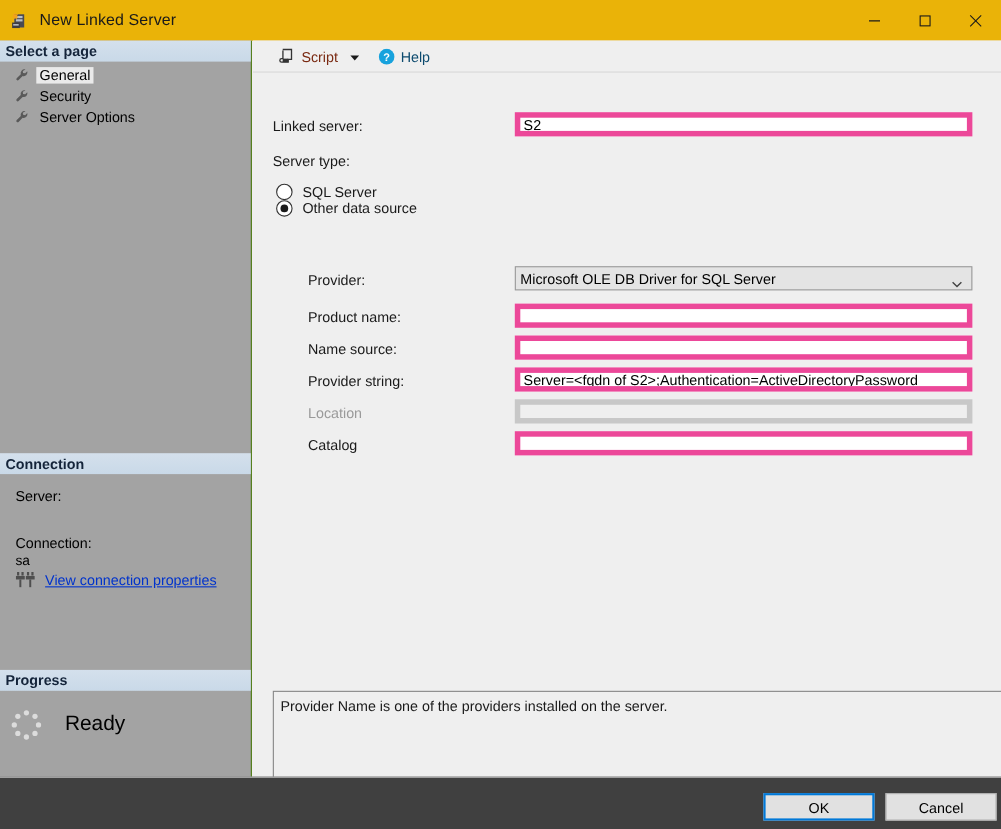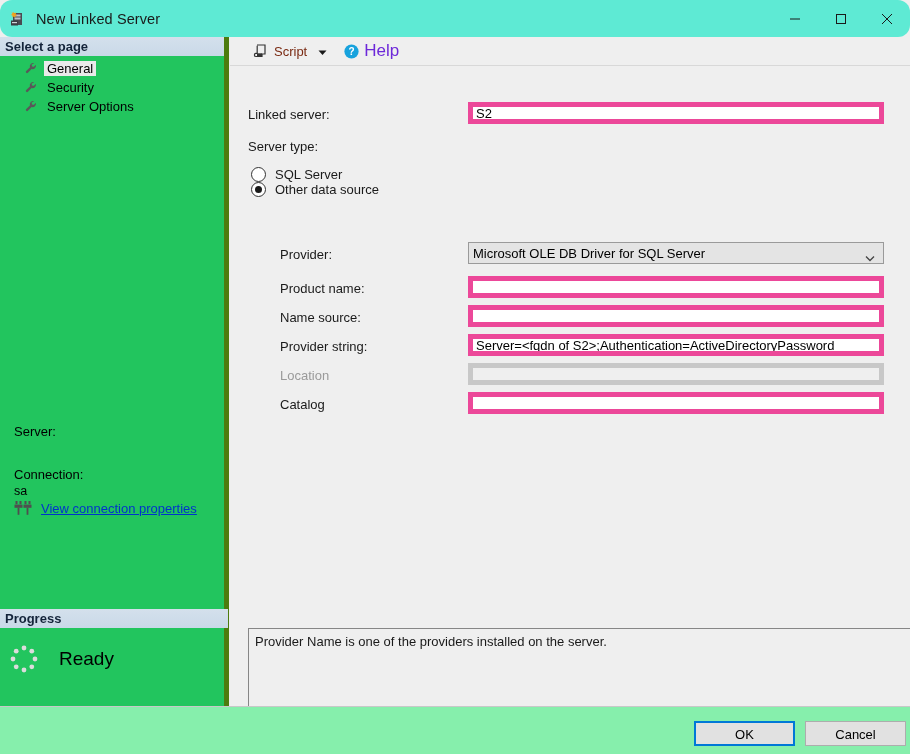--- a/index.html
+++ b/index.html
@@ -13,25 +13,24 @@
     font-family: "Liberation Sans", sans-serif;
     font-size: 13px;
     color: #000;
     overflow: hidden;
     position: relative;
   }
 
   
   .titlebar {
     height: 37px;
-    background: #5eead4;
+    background: #eab308;
     display: flex;
     align-items: center;
     position: relative;
-    border-radius: 12px;
   }
   .title-icon {
     width: 16px;
     height: 16px;
     margin-left: 9px;
     margin-right: 11px;
     position: relative;
     flex: 0 0 auto;
   }
   .title-text {
@@ -64,41 +63,41 @@
     height: 717px;
   }
 
   
   .sidebar {
     position: absolute;
     left: 0;
     top: 0;
     width: 229px;
     height: 672px;
-    background: #22c55e;
-    border-right: 5px solid #4d7c0f;
+    background: #a3a3a3;
+    border-right: 1px solid #4d7c0f;
     box-sizing: border-box;
   }
   .panel-header {
     height: 19px;
     background: #cddcea;
     background: linear-gradient(to bottom, #d4e0ec 0%, #c9d9e8 100%);
     font-weight: bold;
     font-size: 13px;
     color: #14243a;
     padding: 1px 0 0 5px;
     box-sizing: border-box;
     line-height: 18px;
   }
   .page-list { padding-top: 3px; }
   .page-item {
     height: 19px;
     display: flex;
     align-items: center;
-    padding-left: 24px;
+    padding-left: 13px;
     font-size: 13px;
     cursor: default;
   }
   .page-item .lbl { padding: 0 3px; }
   .page-item.selected .lbl { background: #eaeaea; }
   .wrench {
     width: 15px;
     height: 15px;
     margin-right: 5px;
     flex: 0 0 auto;
@@ -140,21 +139,21 @@
     align-items: center;
     padding-left: 23px;
     border-bottom: 1px solid #d8d8d8;
     background: #efefef;
   }
   .tb-item { display: flex; align-items: center; cursor: pointer; }
   .script-icon { width: 16px; height: 16px; margin-right: 5px; }
   .script-label { color: #7a2a12; font-size: 13px; }
   .caret { margin: 0 0 0 10px; width: 11px; height: 11px; }
   .help-icon { width: 15px; height: 15px; margin: 0 5px 0 16px; }
-  .help-label { color: #6d28d9; font-size: 17px; }
+  .help-label { color: #0c4a6e; font-size: 13px; }
 
   .form { position: relative; padding-top: 0; }
 
   .row {
     position: absolute;
     display: flex;
     align-items: center;
     height: 22px;
   }
   .lab { font-size: 13px; color: #1a1a1a; white-space: nowrap; }
@@ -230,21 +229,21 @@
     color: #1a1a1a;
   }
 
   
   .footer {
     position: absolute;
     left: 0;
     top: 669px;
     width: 910px;
     height: 48px;
-    background: #86efac;
+    background: #404040;
     border-top: 1px solid #c8c8c8;
   }
   .btn {
     position: absolute;
     top: 14px;
     width: 101px;
     height: 25px;
     box-sizing: border-box;
     background: #e1e1e1;
     border: 1px solid #adadad;
@@ -323,20 +322,21 @@
         <span class="wrench">
           <svg width="15" height="15" viewBox="0 0 15 15">
             <path d="M10.2 2.2 a3.4 3.4 0 0 0 -4.3 4.2 L2.2 10.1 a1.2 1.2 0 0 0 1.7 1.7 L7.6 8.1 a3.4 3.4 0 0 0 4.2 -4.3 L9.9 5.7 L8.0 5.4 L7.7 3.5 Z" fill="#595959"></path>
           </svg>
         </span>
         <span class="lbl">Server Options</span>
       </div>
     </div>
 
     <div class="conn-block">
+      <div class="panel-header">Connection</div>
       <div class="conn-body">
         <div class="lbl-row">Server:</div>
         <div class="lbl-row2">Connection:</div>
         <div class="conn-user">sa</div>
         <div class="conn-link-row">
           <span class="plug-icon">
             <svg width="18" height="16" viewBox="0 0 18 16">
               <rect x="1.5" y="1" width="2" height="3.2" fill="#4f4f4f"></rect>
               <rect x="5.5" y="1" width="2" height="3.2" fill="#4f4f4f"></rect>
               <rect x="0.5" y="4.6" width="8" height="3.2" fill="#4f4f4f"></rect>

